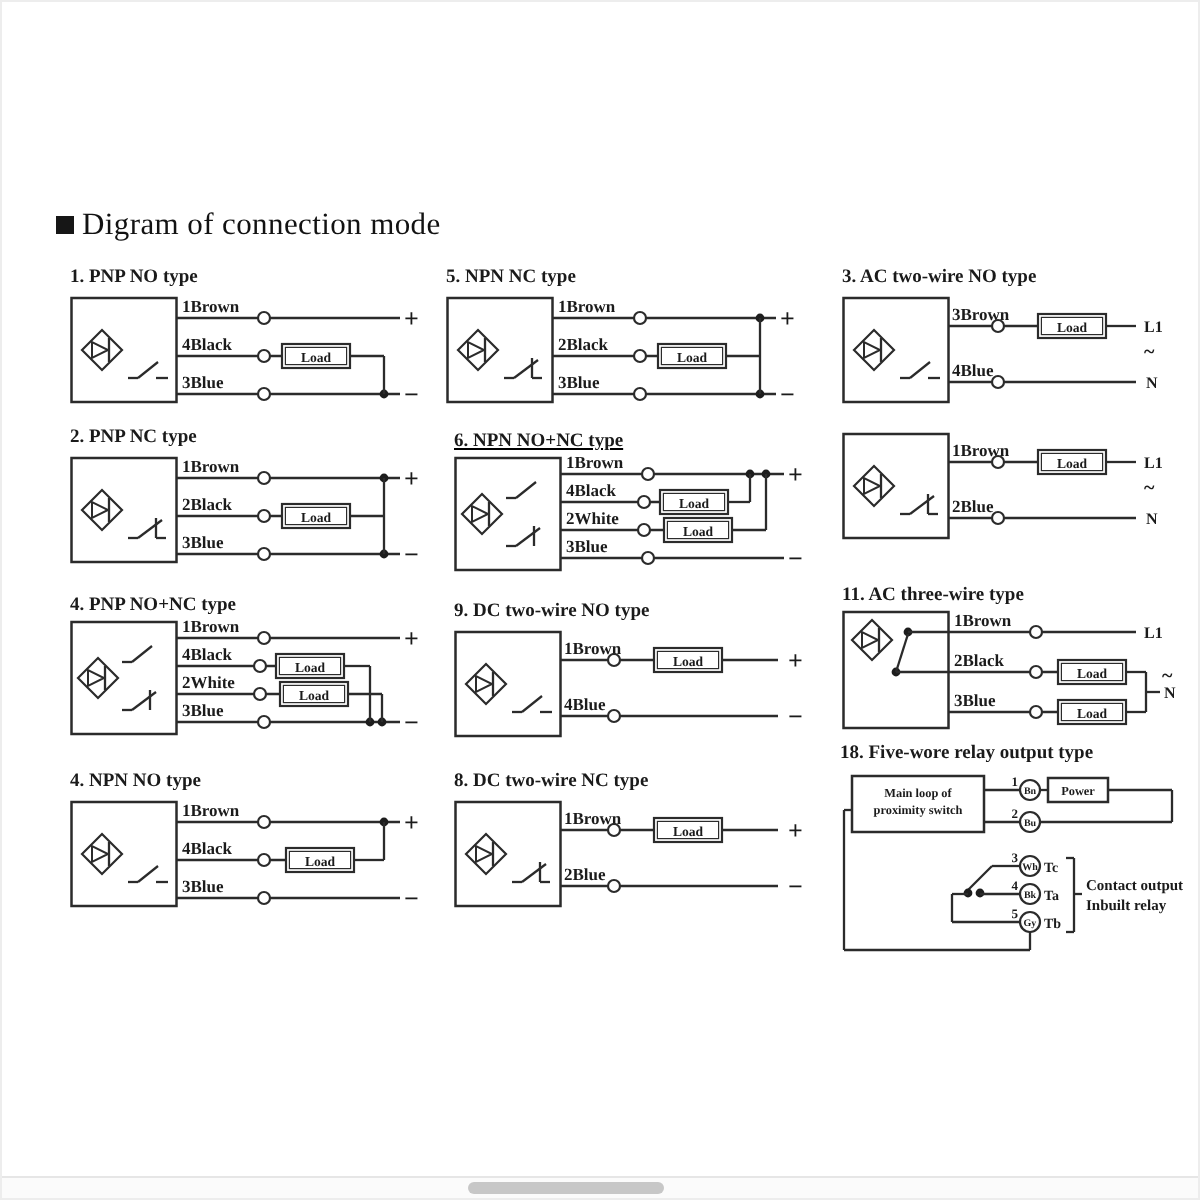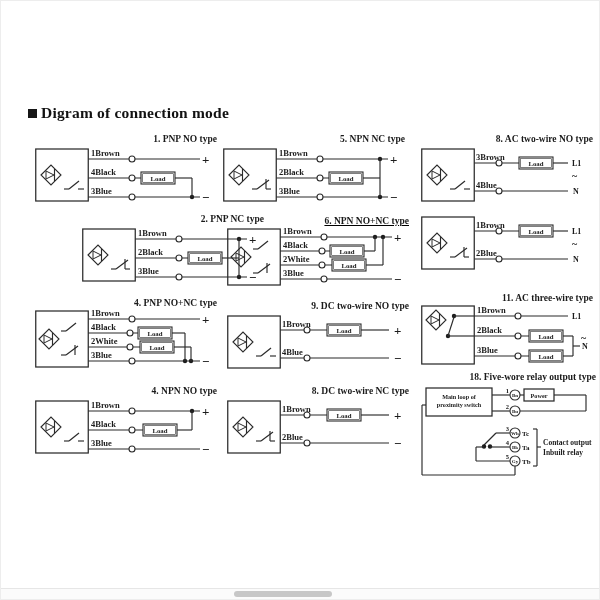--- a/index.html
+++ b/index.html
@@ -1,21 +1,21 @@
 <!DOCTYPE html>
 <html><head>
 <meta charset="utf-8">
 <style>
   html,body{margin:0;padding:0;background:#fff;}
   body{width:600px;height:600px;position:relative;font-family:"Liberation Serif",serif;}
   .page{position:absolute;inset:0;border:1px solid #ededed;background:#fff;overflow:hidden;}
-  .title-row{position:absolute;left:27px;top:103px;font-size:15.5px;font-weight:700;color:#121212;letter-spacing:.2px;white-space:nowrap;}
+  .title-row{position:absolute;left:27px;top:103px;font-size:15.5px;font-weight:400;color:#121212;letter-spacing:.2px;white-space:nowrap;}
   .bullet{display:inline-block;width:9px;height:9px;background:#161616;margin-right:4px;}
   .cell{position:absolute;}
-  .dtitle{font-size:9.5px;font-weight:700;color:#1a1a1a;margin:0 0 1px 0;white-space:nowrap;text-align:right;}
+  .dtitle{font-size:9.5px;font-weight:700;color:#1a1a1a;margin:0 0 1px 0;white-space:nowrap;}
   svg{display:block;}
   svg text{font-family:"Liberation Serif",serif;font-weight:700;fill:#1b1b1b;}
   .bottom-bar{position:absolute;left:0;bottom:0;width:100%;height:10px;background:#fbfbfb;border-top:1px solid #e6e6e6;}
   .thumb{position:absolute;left:233px;bottom:2px;width:98px;height:6px;background:#c7c7c7;border-radius:3px;}
 </style>
 </head>
 <body>
 
 <div class="page">
   <div class="title-row">
@@ -44,21 +44,21 @@
           <text x="123" y="36" font-size="6.8" text-anchor="middle">Load</text>
           <line x1="140" y1="33" x2="157" y2="33" stroke="#2b2b2b" stroke-width="1.15"></line>
           <line x1="53.25" y1="52" x2="165" y2="52" stroke="#2b2b2b" stroke-width="1.15"></line>
           <text x="56" y="49" font-size="8.5">3Blue</text>
           <circle cx="97" cy="52" r="3" fill="#fff" stroke="#2b2b2b" stroke-width="1.1"></circle>
           <circle cx="157" cy="52" r="2.2" fill="#1d1d1d"></circle>
           <text x="167" y="56.5" font-size="13">−</text>
           <line x1="157" y1="33" x2="157" y2="52" stroke="#2b2b2b" stroke-width="1.15"></line>
         </svg>
       </div>
-      <div class="cell" style="left: 34px; top: 213px; margin-left: 47px;">
+      <div class="cell" style="left: 34px; top: 213px;">
         <div class="dtitle">2. PNP NC type</div>
         <svg width="182" height="62" viewBox="0 0 182 62">
           <rect x="0.75" y="4" width="52.5" height="52" fill="none" stroke="#2b2b2b" stroke-width="1.25"></rect>
           <path d="M6 30 L16 20 L26 30 L16 40 Z" fill="none" stroke="#2b2b2b" stroke-width="1.1"></path>
           <path d="M11 26 L11 34 L19 30 Z" fill="none" stroke="#2b2b2b" stroke-width="1"></path>
           <line x1="19.5" y1="24" x2="19.5" y2="36" stroke="#2b2b2b" stroke-width="1.15"></line>
           <line x1="29" y1="44" x2="34" y2="44" stroke="#2b2b2b" stroke-width="1.15"></line>
           <line x1="34" y1="44" x2="46" y2="35" stroke="#2b2b2b" stroke-width="1.15"></line>
           <line x1="43" y1="34" x2="43" y2="44" stroke="#2b2b2b" stroke-width="1.15"></line>
           <line x1="43" y1="44" x2="48" y2="44" stroke="#2b2b2b" stroke-width="1.15"></line>
@@ -265,21 +265,21 @@
           <text x="117" y="21" font-size="6.8" text-anchor="middle">Load</text>
           <line x1="134" y1="18" x2="162" y2="18" stroke="#2b2b2b" stroke-width="1.15"></line>
           <text x="167" y="22.5" font-size="13">+</text>
           <line x1="53.25" y1="46" x2="162" y2="46" stroke="#2b2b2b" stroke-width="1.15"></line>
           <text x="55" y="43" font-size="8.5">2Blue</text>
           <circle cx="80" cy="46" r="3" fill="#fff" stroke="#2b2b2b" stroke-width="1.1"></circle>
           <text x="167" y="50.5" font-size="13">−</text>
         </svg>
       </div>
       <div class="cell" style="left: 420px; top: 133px;">
-        <div class="dtitle">8. AC two-wire NO type</div>
+        <div class="dtitle">3. AC two-wire NO type</div>
         <svg width="172" height="62" viewBox="0 0 172 62">
           <rect x="0.75" y="4" width="52.5" height="52" fill="none" stroke="#2b2b2b" stroke-width="1.25"></rect>
           <path d="M6 30 L16 20 L26 30 L16 40 Z" fill="none" stroke="#2b2b2b" stroke-width="1.1"></path>
           <path d="M11 26 L11 34 L19 30 Z" fill="none" stroke="#2b2b2b" stroke-width="1"></path>
           <line x1="19.5" y1="24" x2="19.5" y2="36" stroke="#2b2b2b" stroke-width="1.15"></line>
           <line x1="29" y1="44" x2="34" y2="44" stroke="#2b2b2b" stroke-width="1.15"></line>
           <line x1="34" y1="44" x2="44" y2="36" stroke="#2b2b2b" stroke-width="1.15"></line>
           <line x1="43" y1="44" x2="49" y2="44" stroke="#2b2b2b" stroke-width="1.15"></line>
           <line x1="53.25" y1="18" x2="98" y2="18" stroke="#2b2b2b" stroke-width="1.15"></line>
           <text x="55" y="15" font-size="8.5">3Brown</text>

